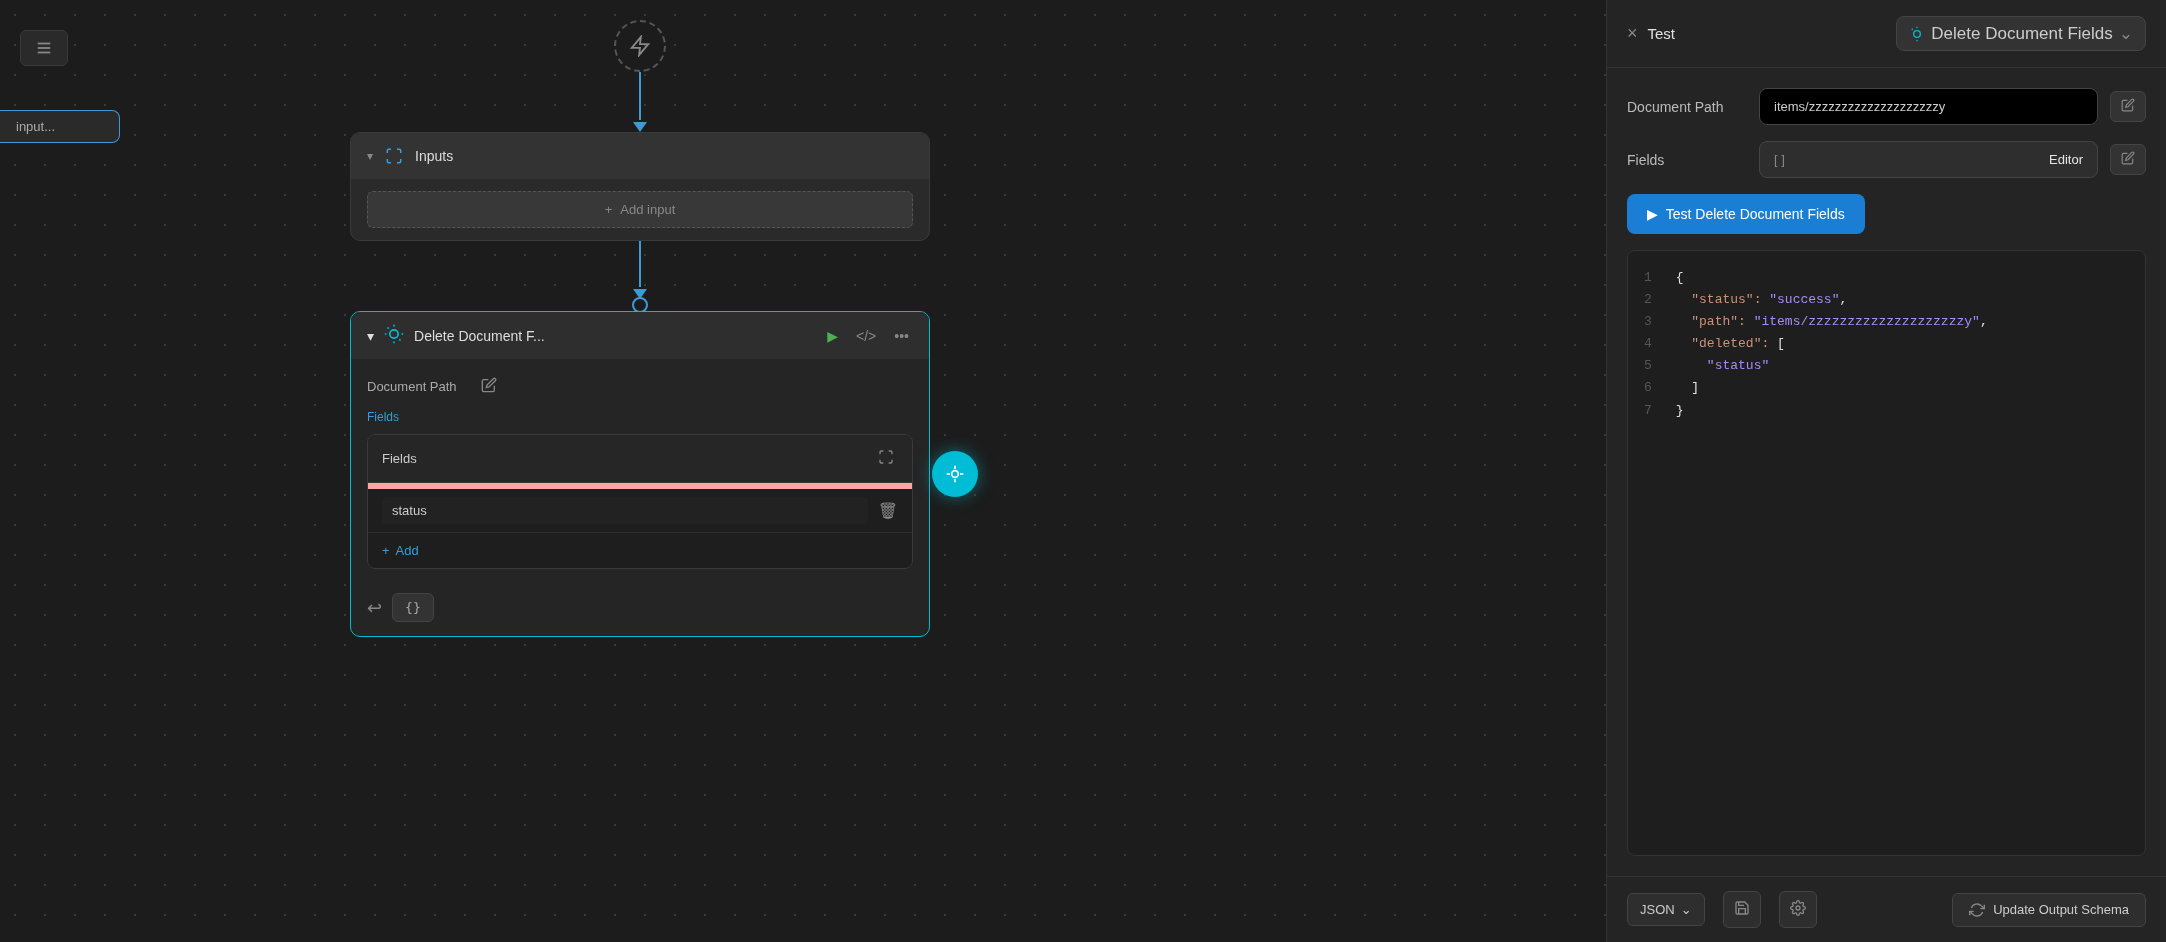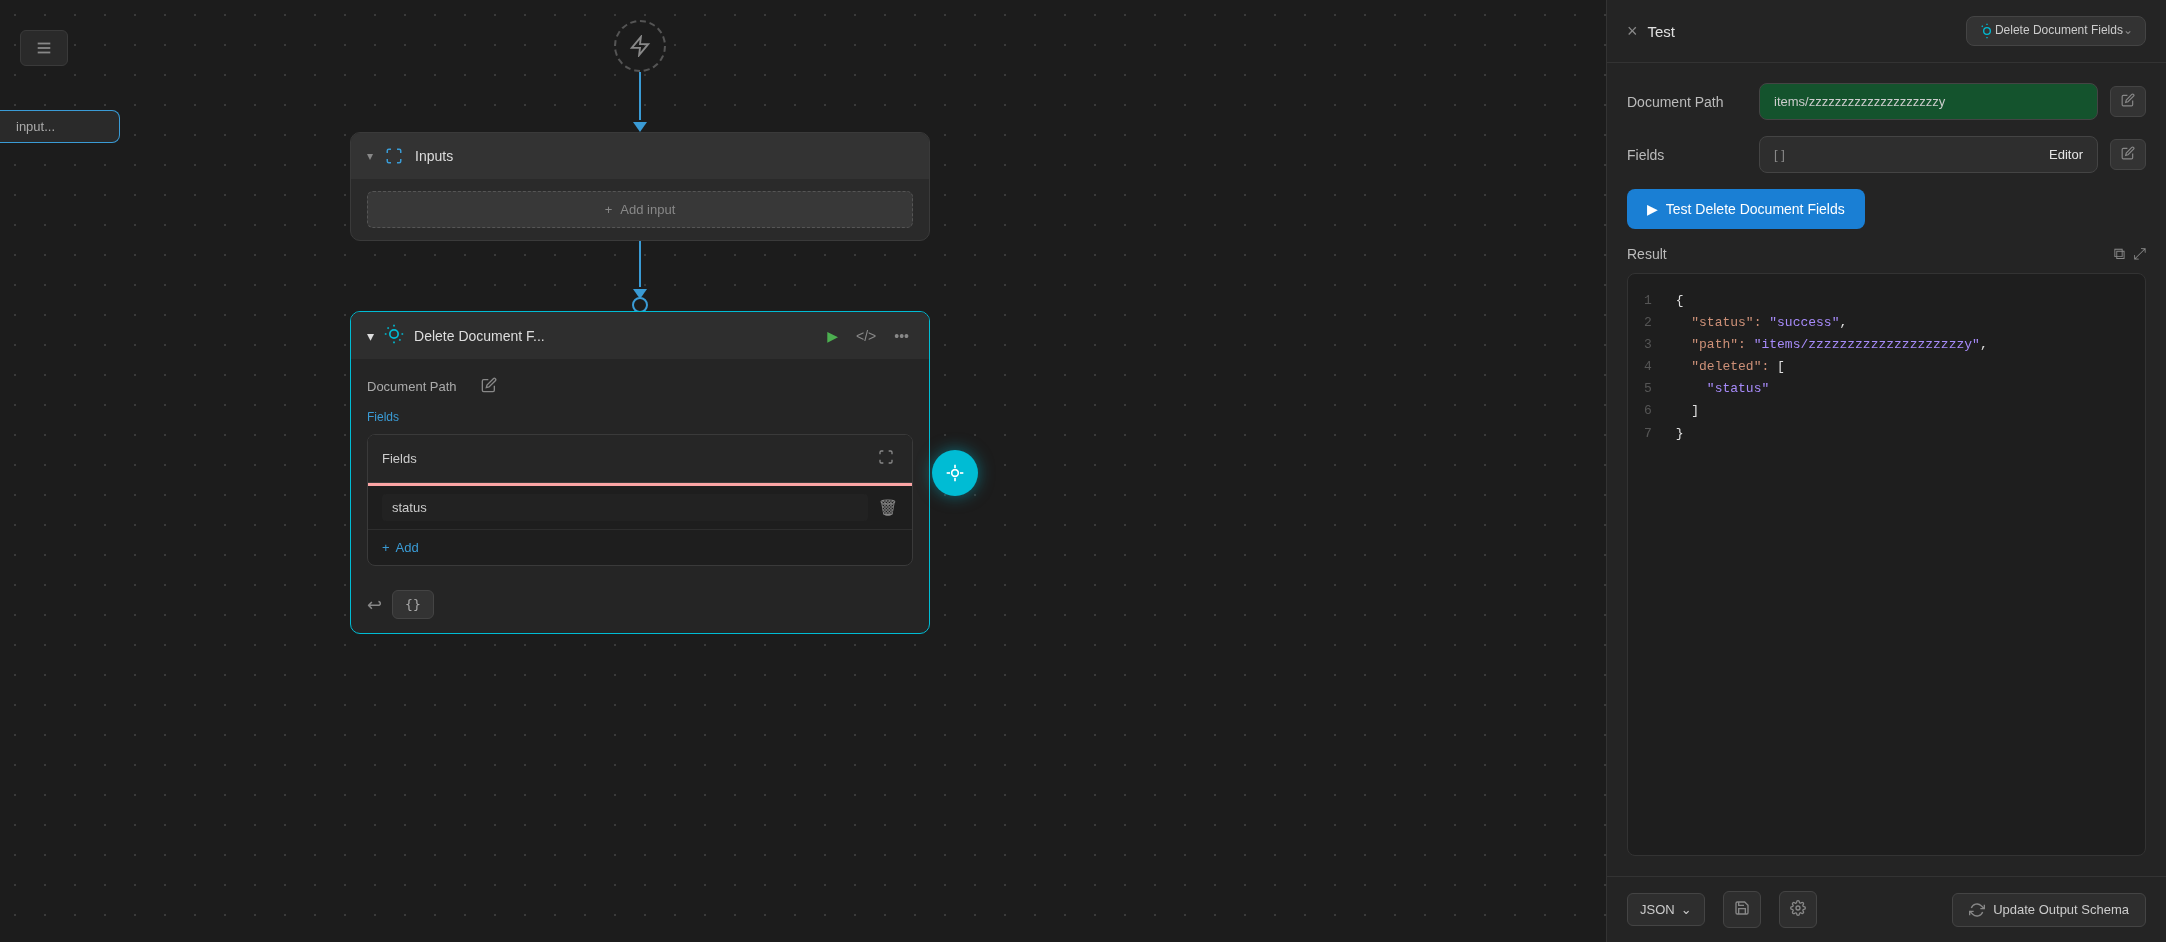--- a/index.html
+++ b/index.html
@@ -364,21 +364,21 @@
       display: flex;
       align-items: center;
       justify-content: space-between;
     }
 
     .field-item {
       display: flex;
       align-items: center;
       padding: 8px 14px;
       gap: 10px;
-      border-top: 3px solid #fca5a5;
+      border-top: 6px solid #fca5a5;
     }
 
     .field-item input {
       flex: 1;
       background: #1a1a1a;
       border: none;
       border-radius: 4px;
       padding: 6px 10px;
       font-size: 13px;
       color: #ccc;
@@ -466,26 +466,27 @@
       font-size: 18px;
     }
 
     .panel-title {
       font-size: 15px;
       color: #e0e0e0;
     }
 
     .panel-header-right {
       display: flex;
-      gap: 0;
+      align-items: center;
+      gap: 6px;
       background: #333;
       border: 1px solid #444;
       border-radius: 8px;
       padding: 6px 12px;
-      font-size: 12px;
+      font-size: 17px;
       color: #ccc;
       cursor: pointer;
     }
 
     .panel-body {
       flex: 1;
       padding: 20px;
       overflow-y: auto;
       display: flex;
       flex-direction: column;
@@ -499,21 +500,21 @@
     }
 
     .panel-field-label {
       font-size: 14px;
       color: #bbb;
       min-width: 120px;
     }
 
     .panel-field-input {
       flex: 1;
-      background: #14532d;
+      background: #000000;
       border: 1px solid #444;
       border-radius: 8px;
       padding: 10px 14px;
       font-size: 13px;
       color: #ccc;
       outline: none;
     }
 
     .panel-edit-btn {
       background: #333;
@@ -837,27 +838,20 @@
         </svg>
       </button>
     </div>
 
     <button class="test-btn">
       <span>▶</span>
       <span>Test Delete Document Fields</span>
     </button>
 
     <div class="result-section">
-      <div class="result-header">
-        <span class="result-title">Result</span>
-        <div class="result-actions">
-          <button class="result-action-btn">⧉</button>
-          <button class="result-action-btn">⤢</button>
-        </div>
-      </div>
 
       <div class="result-box">
         <div>
           <span class="line-num">1</span>
           <span class="json-brace">{</span>
         </div>
         <div>
           <span class="line-num">2</span>
           <span class="json-key">&nbsp;&nbsp;"status": </span><span class="json-string">"success"</span><span class="json-brace">,</span>
         </div>

